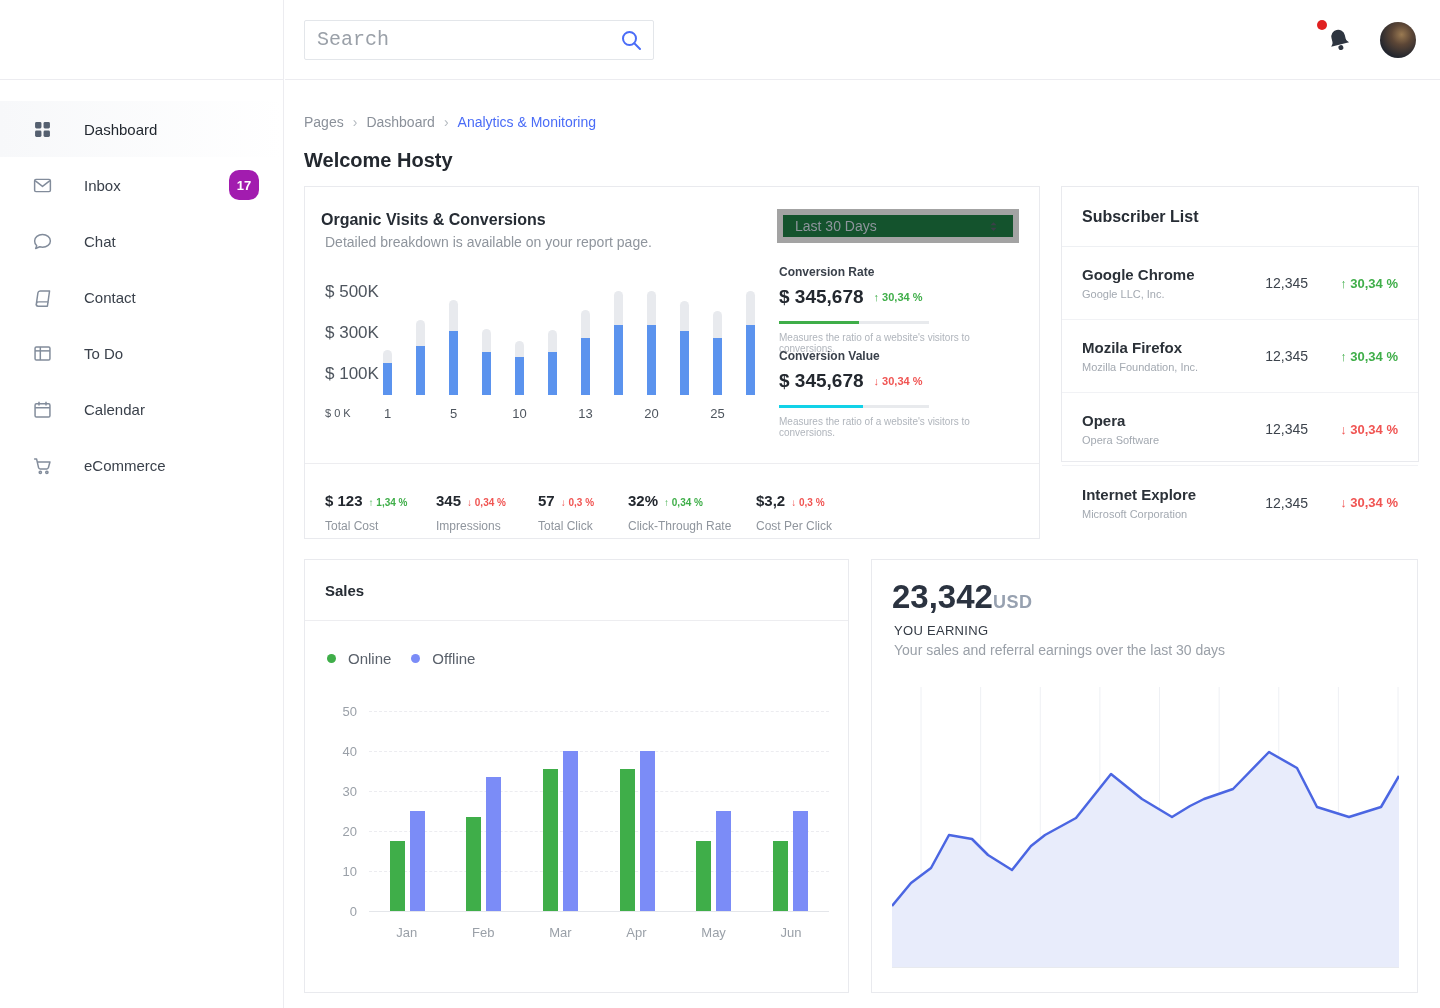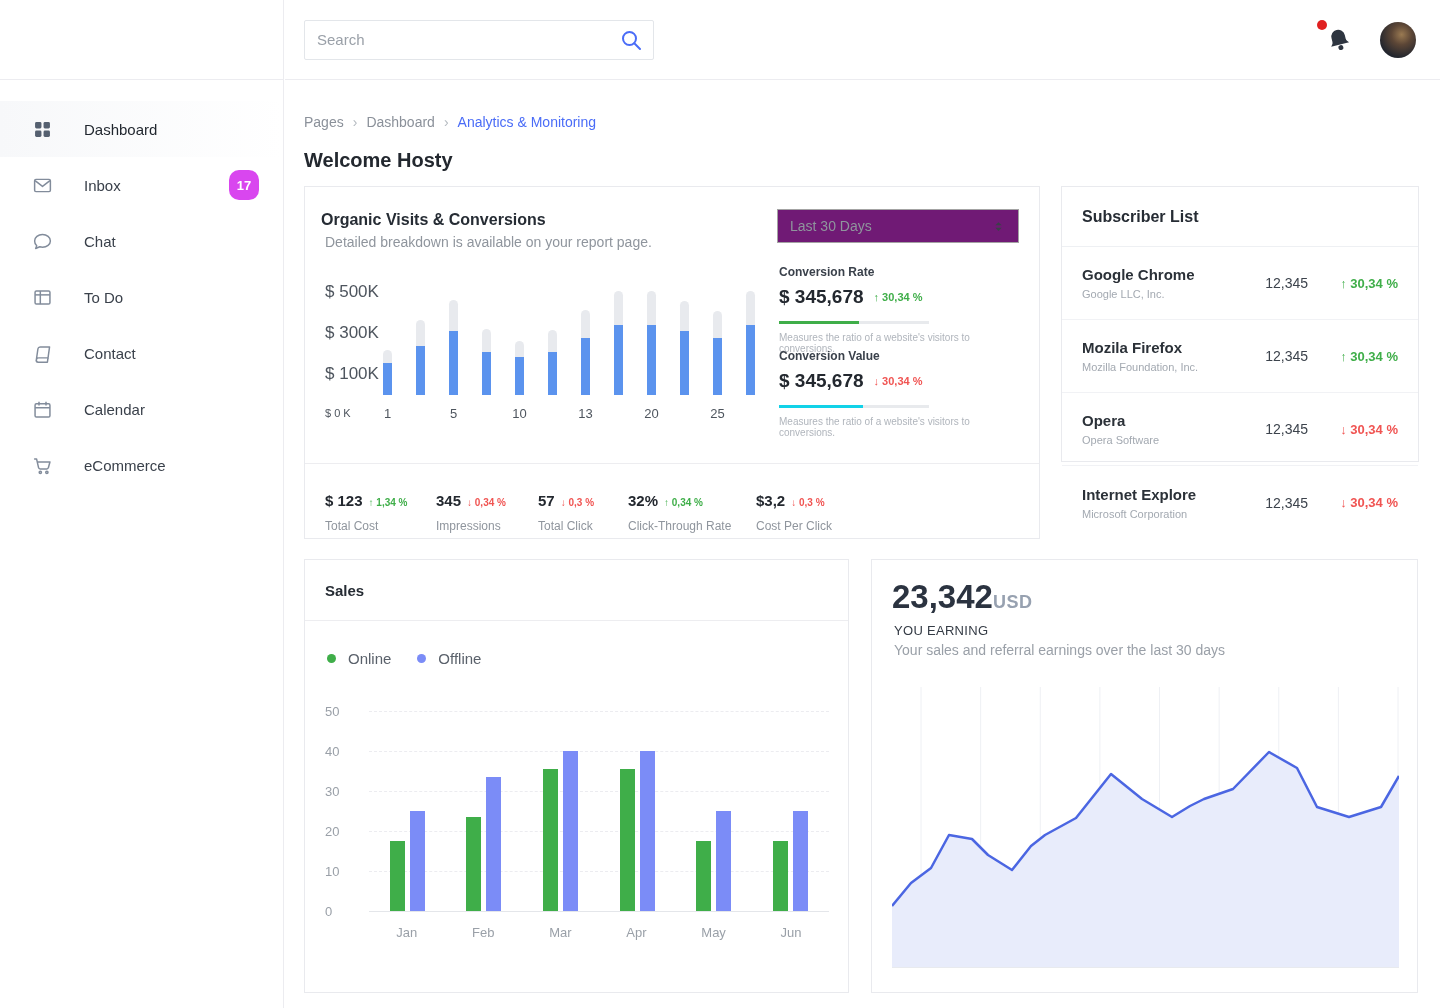--- a/index.html
+++ b/index.html
@@ -13,42 +13,42 @@
   .logo-area { height:80px; border-bottom:1px solid #ececf0; }
   .menu { padding-top:21px; }
   .mitem { height:56px; display:flex; align-items:center; padding:0 24px 0 32px; cursor:pointer; font-size:15px; color:#3a414b; }
   .mitem.active { background:linear-gradient(90deg,#f7f8fa,#ffffff); color:#1f252d; }
   .mitem .ic { width:21px; height:21px; margin-right:31px; flex:none; display:flex; align-items:center; justify-content:center; }
   .mitem .ic svg { width:21px; height:21px; }
   .mbadge { margin-left:auto; width:30px; height:30px; border-radius:10px; color:#fff; font-size:13px; font-weight:700; display:flex; align-items:center; justify-content:center; }
   
   .topbar { position:absolute; left:285px; right:0; top:0; height:80px; border-bottom:1px solid #ececf0; display:flex; align-items:center; background:#fff; z-index:2; }
   .searchbox { margin-left:19px; width:350px; height:40px; border:1px solid #e3e6ea; border-radius:2px; display:flex; align-items:center; background:#fff; }
-  .searchbox input { flex:1; border:0; outline:0; padding:0 12px; font-size:15px; color:#4d7c0f; font-family:Liberation Sans, sans-serif; background:transparent; }
+  .searchbox input { flex:1; border:0; outline:0; padding:0 12px; font-size:20px; color:#4d7c0f; font-family:Liberation Mono, monospace; background:transparent; }
   .searchbox input::placeholder { color:#9aa0a8; }
   .search-ic { width:24px; height:24px; margin-right:10px; cursor:pointer; }
   .top-actions { margin-left:auto; display:flex; align-items:center; gap:28px; margin-right:24px; }
   .bell { position:relative; width:26px; height:26px; cursor:pointer; }
   .bell svg { width:26px; height:26px; transform:rotate(-14deg); }
   .bell .dot { position:absolute; left:-9px; top:-7px; width:10px; height:10px; border-radius:50%; }
   .avatar { width:36px; height:36px; border-radius:50%; cursor:pointer;
     background:radial-gradient(circle at 60% 35%, #9a7a52 0%, #5c4636 32%, #23262e 72%); }
   
   .main { position:absolute; left:285px; top:80px; right:0; bottom:0; }
   .breadcrumb { position:absolute; left:19px; top:34px; font-size:14px; color:#8b919a; display:flex; gap:9px; align-items:center; }
   .breadcrumb .sep { color:#b4bac0; }
   .breadcrumb .crumb { cursor:pointer; }
   .breadcrumb .active { color:#4a6cf7; }
   .page-h1 { position:absolute; left:19px; top:56px; font-size:20px; font-weight:700; color:#23282f; }
   .card { position:absolute; background:#fff; border:1px solid #e9eaee; }
   
   #organic { left:19px; top:106px; width:736px; height:353px; }
   .o-title { position:absolute; left:16px; top:24px; font-size:16px; font-weight:700; color:#262c34; }
   .o-sub { position:absolute; left:20px; top:47px; font-size:14px; color:#8f959d; }
-  .dropdown { position:absolute; right:20px; top:22px; width:242px; height:34px; border:1px solid #a3a3a3; display:flex; align-items:center; justify-content:space-between; padding:0 12px; font-size:14px; color:#8f959d; cursor:pointer; background:#701a75; }
+  .dropdown { position:absolute; right:20px; top:22px; width:242px; height:34px; border:6px solid #a3a3a3; display:flex; align-items:center; justify-content:space-between; padding:0 12px; font-size:14px; color:#8f959d; cursor:pointer; background:#14532d; }
   .dd-arrows svg { width:15px; height:15px; fill:#3a4048; display:block; }
   .o-chart { position:absolute; left:20px; top:97px; width:446px; height:140px; }
   .o-ylabel { position:absolute; left:0; font-size:17px; color:#4e555e; transform:translateY(-50%); white-space:nowrap; }
   .o-plot { position:absolute; left:46px; top:8px; width:396px; height:103px; display:flex; align-items:flex-end; }
   .o-cell { flex:1; display:flex; justify-content:center; }
   .o-bar { width:9px; border-radius:5px 5px 0 0; background:#e8eaee; position:relative; overflow:hidden; }
   .o-bar i { position:absolute; left:0; bottom:0; width:100%; }
   .o-xrow { position:absolute; left:46px; top:122px; width:396px; display:flex; }
   .o-xcell { flex:1; text-align:center; font-size:13px; color:#4e555e; }
   .o-zero { position:absolute; left:0; top:123px; font-size:11px; color:#4e555e; }
@@ -72,25 +72,25 @@
   .s-row { height:73px; display:flex; align-items:center; padding:0 20px; border-bottom:1px solid #f1f2f5; cursor:pointer; }
   .s-row:last-child { border-bottom:none; }
   .s-info { flex:1; }
   .s-name { font-size:15px; font-weight:700; color:#2b3138; }
   .s-company { margin-top:5px; font-size:11px; color:#a3a9b1; }
   .s-value { font-size:14px; color:#3c434c; margin-right:16px; }
   .s-pct { width:74px; text-align:right; font-size:13px; font-weight:700; }
   
   #sales { left:19px; top:479px; width:545px; height:434px; }
   .sales-head { height:61px; display:flex; align-items:center; padding:0 20px; font-size:15px; font-weight:700; color:#262c34; border-bottom:1px solid #ededf0; }
-  .legend { position:absolute; left:22px; top:90px; display:flex; gap:26px; }
+  .legend { position:absolute; left:22px; top:90px; display:flex; gap:20px; }
   .lg { display:flex; align-items:center; gap:12px; font-size:15px; color:#5a616b; cursor:pointer; }
   .lg .ldot { width:9px; height:9px; border-radius:50%; }
   .sales-chart { position:absolute; left:20px; top:151px; width:505px; height:235px; }
-  .sc-ylab { position:absolute; left:0; width:32px; font-size:13px; color:#9aa0a8; transform:translateY(-50%); }
+  .sc-ylab { position:absolute; left:0; width:32px; text-align:right; font-size:13px; color:#9aa0a8; transform:translateY(-50%); }
   .sc-plot { position:absolute; left:44px; top:0; width:460px; height:200px; }
   .gridline { position:absolute; left:0; right:0; height:0; border-top:1px dashed #ececf0; }
   .baseline { position:absolute; left:0; right:0; top:200px; border-top:1px solid #e4e6ea; }
   .groups { position:absolute; inset:0; display:flex; justify-content:space-around; align-items:flex-end; }
   .grp { display:flex; gap:5px; align-items:flex-end; }
   .grp .b { width:15px; }
   .months { position:absolute; left:44px; top:214px; width:460px; display:flex; justify-content:space-around; font-size:13px; color:#9aa0a8; }
   
   #earnings { left:586px; top:479px; width:547px; height:434px; }
   .e-amt { position:absolute; left:20px; top:18px; font-size:33px; font-weight:700; color:#2b3340; }
@@ -119,48 +119,48 @@
           <span>Dashboard</span>
         </div>
         <div class="mitem">
           <span class="ic">
             <svg viewBox="0 0 24 24" fill="none" stroke="#828c9b" stroke-width="1.7" stroke-linejoin="round">
               <rect x="3" y="5" width="18" height="14" rx="1.5"></rect>
               <polyline points="3.5,6.5 12,13 20.5,6.5"></polyline>
             </svg>
           </span>
           <span>Inbox</span>
-          <span class="mbadge" style="background: #d946ef;">17</span>
+          <span class="mbadge" style="background: #a21caf;">17</span>
         </div>
         <div class="mitem">
           <span class="ic">
             <svg viewBox="0 0 24 24" fill="none" stroke="#828c9b" stroke-width="1.7" stroke-linejoin="round">
               <path d="M21 11.3c0 4-4 7.2-9 7.2-1.1 0-2.1-.15-3.1-.43L4.2 20l1.2-3.1C4 15.6 3 13.6 3 11.3 3 7.3 7 4 12 4s9 3.3 9 7.3z"></path>
             </svg>
           </span>
           <span>Chat</span>
+        </div>
+        <div class="mitem">
+          <span class="ic">
+            <svg viewBox="0 0 24 24" fill="none" stroke="#828c9b" stroke-width="1.7" stroke-linejoin="round" transform="skewX(-8)">
+              <path d="M6 19.5A2.5 2.5 0 0 1 8.5 17H19V4.5H8.5A2.5 2.5 0 0 0 6 7v12.5z"></path>
+              <path d="M6 19.5A2.5 2.5 0 0 0 8.5 22H19v-5"></path>
+            </svg>
+          </span>
+          <span>Contact</span>
         </div>
         <div class="mitem">
           <span class="ic">
             <svg viewBox="0 0 24 24" fill="none" stroke="#828c9b" stroke-width="1.7" stroke-linejoin="round">
               <rect x="3.5" y="4.5" width="17" height="15" rx="1.5"></rect>
               <line x1="9.5" y1="4.5" x2="9.5" y2="19.5"></line>
               <line x1="3.5" y1="9" x2="20.5" y2="9"></line>
             </svg>
           </span>
           <span>To Do</span>
-        </div>
-        <div class="mitem">
-          <span class="ic">
-            <svg viewBox="0 0 24 24" fill="none" stroke="#828c9b" stroke-width="1.7" stroke-linejoin="round" transform="skewX(-8)">
-              <path d="M6 19.5A2.5 2.5 0 0 1 8.5 17H19V4.5H8.5A2.5 2.5 0 0 0 6 7v12.5z"></path>
-              <path d="M6 19.5A2.5 2.5 0 0 0 8.5 22H19v-5"></path>
-            </svg>
-          </span>
-          <span>Contact</span>
         </div>
         <div class="mitem">
           <span class="ic">
             <svg viewBox="0 0 24 24" fill="none" stroke="#828c9b" stroke-width="1.7" stroke-linejoin="round">
               <rect x="3.5" y="5.5" width="17" height="15" rx="1.5"></rect>
               <line x1="8" y1="3" x2="8" y2="7.5"></line>
               <line x1="16" y1="3" x2="16" y2="7.5"></line>
               <line x1="3.5" y1="10" x2="20.5" y2="10"></line>
             </svg>
           </span>

